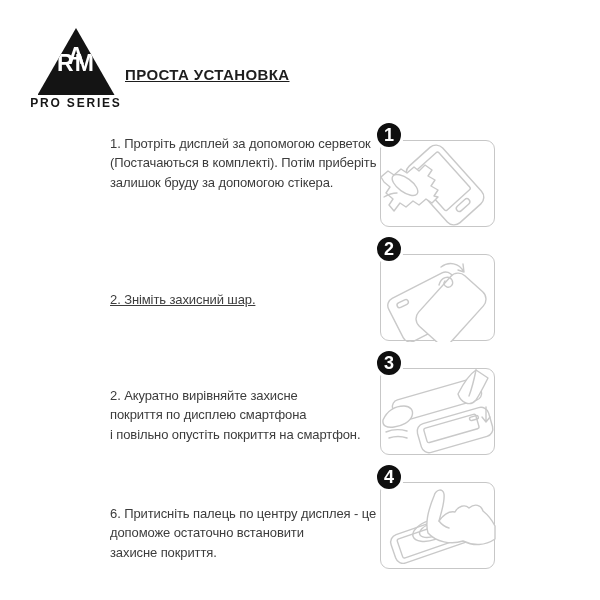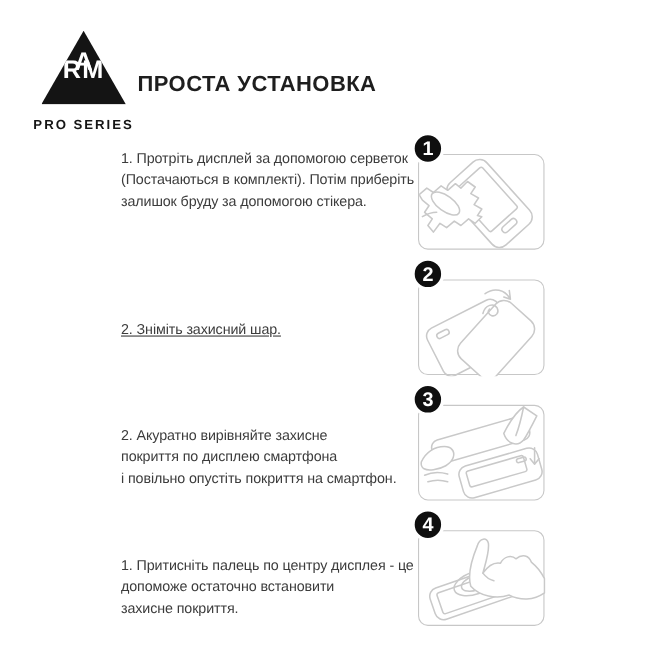--- a/index.html
+++ b/index.html
@@ -15,29 +15,30 @@
     position:relative; width:77px; height:67px; margin:0 auto;
     background:#141414; clip-path:polygon(50% 0, 100% 100%, 0 100%);
   }
   .logo-triangle span {
     position:absolute; left:0; width:100%; text-align:center;
     color:#ffffff; font-weight:bold; line-height:1;
   }
   .logo-letter-top { top:17px; font-size:23px; }
   .logo-letter-bottom { top:24px; font-size:23px; letter-spacing:1px; }
   .logo-sub {
-    margin-top:11px; text-align:center; color:#161616;
+    margin-top:1px; text-align:center; color:#161616;
     font-size:12px; font-weight:bold; letter-spacing:1.8px; white-space:nowrap;
   }
 
   
   .title {
     position:absolute; left:125px; top:66px;
-    font-size:20px; font-weight:bold; color:#1e1e1e; letter-spacing:0.4px;
+    font-size:15px; font-weight:bold; color:#1e1e1e; letter-spacing:0.4px;
     white-space:nowrap;
+    text-decoration:underline;
   }
 
   
   .step-text {
     position:absolute; left:110px; width:300px;
     font-size:13px; line-height:19.3px; color:#3c3c3c;
     letter-spacing:-0.1px; white-space:pre-line;
   }
   .s1 { top:134px; }
   .s2 { top:290px;text-decoration:underline; }
@@ -74,21 +75,21 @@
 
   <h1 class="title">ПРОСТА УСТАНОВКА</h1>
 
   <div class="step-text s1">1. Протріть дисплей за допомогою серветок
 (Постачаються в комплекті). Потім приберіть
 залишок бруду за допомогою стікера.</div>
   <div class="step-text s2">2. Зніміть захисний шар.</div>
   <div class="step-text s3">2. Акуратно вирівняйте захисне
 покриття по дисплею смартфона
 і повільно опустіть покриття на смартфон.</div>
-  <div class="step-text s4">1. Притисніть палець по центру дисплея - це
+  <div class="step-text s4">6. Притисніть палець по центру дисплея - це
 допоможе остаточно встановити
 захисне покриття.</div>
 
   <div class="illus-box b1">
     <span class="badge">1</span>
     <svg width="115" height="87" viewBox="0 0 115 87" role="img" aria-label="clean-display-with-cloth-icon">
       <g stroke="#c9c9c9" stroke-width="1.4" fill="none" stroke-linejoin="round" stroke-linecap="round">
         <g transform="translate(64,44) rotate(-42)">
           <rect x="-23" y="-38" width="46" height="76" rx="9"></rect>
           <rect x="-17" y="-30" width="34" height="50" rx="2"></rect>

